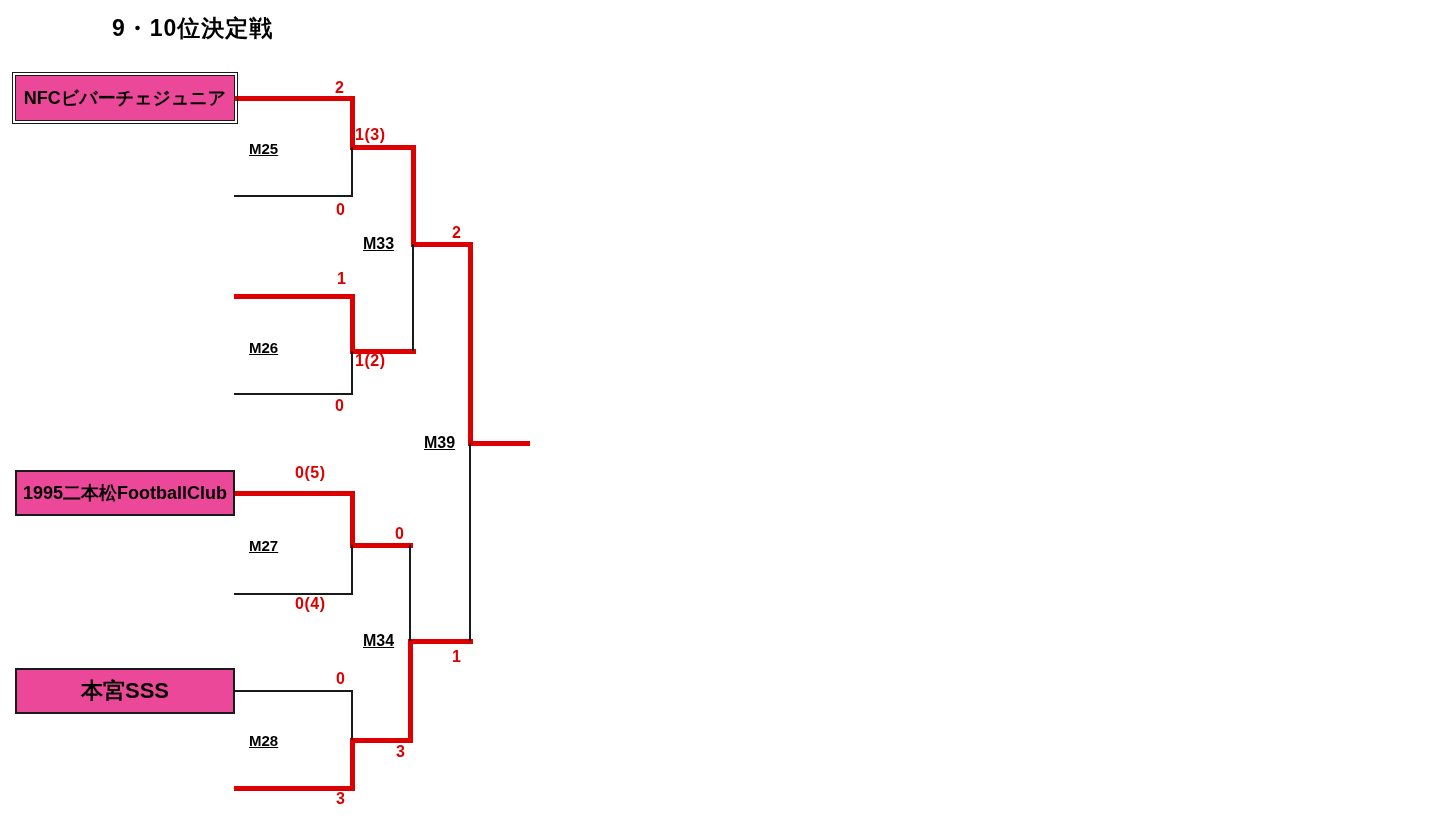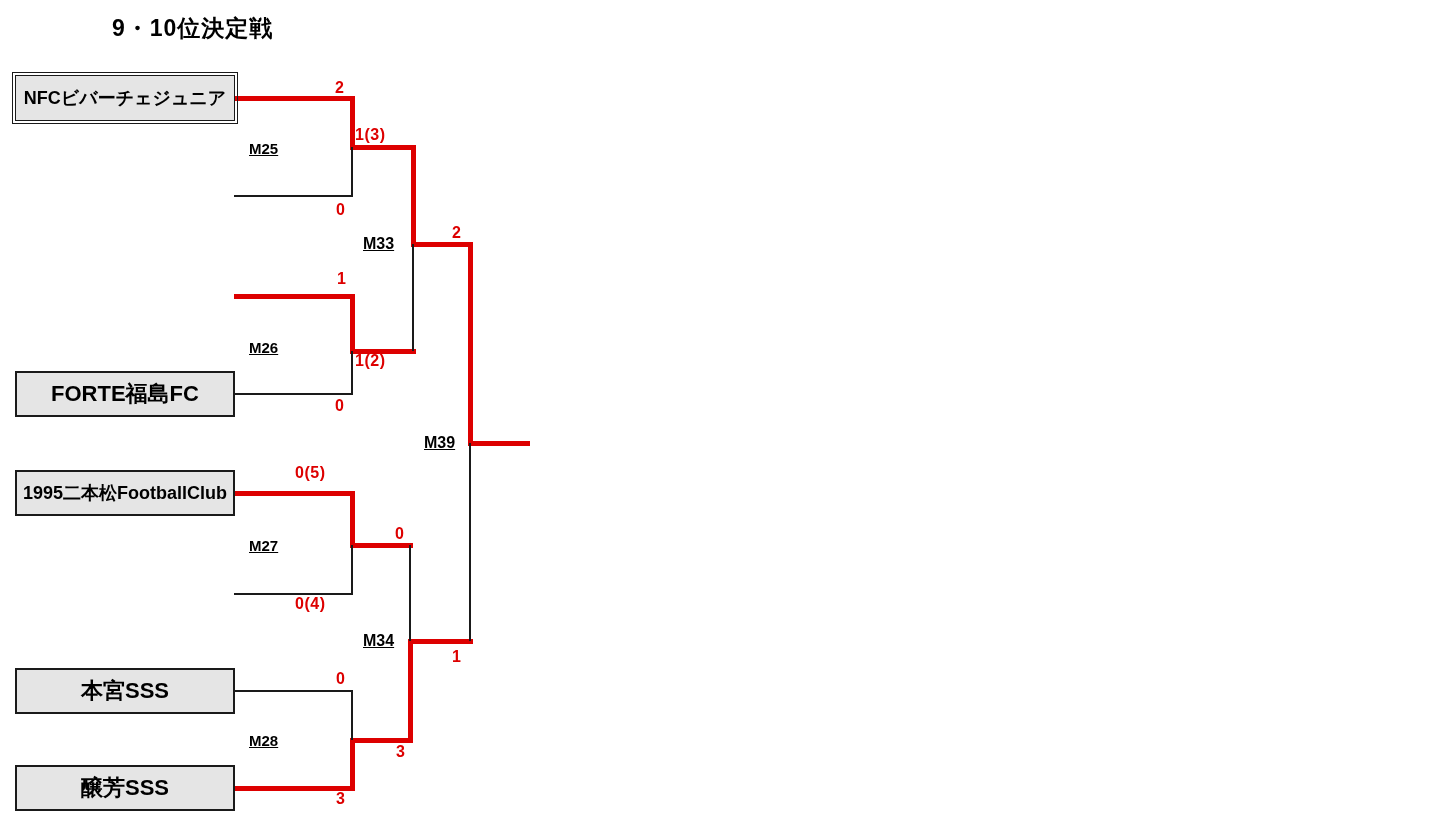--- a/index.html
+++ b/index.html
@@ -19,21 +19,21 @@
     font-weight: 700;
     letter-spacing: 1px;
     white-space: nowrap;
   }
   .team-box {
     position: absolute;
     left: 15px;
     width: 220px;
     height: 46px;
     border: 2px solid #1a1a1a;
-    background: #e5e5e5;
+    background: #ec4899;
     display: flex;
     align-items: center;
     justify-content: center;
     box-sizing: border-box;
     z-index: 2;
   }
   .team-box.champion {
     border-width: 1.5px;
     outline: 1.5px solid #1a1a1a;
     outline-offset: 2px;
@@ -69,31 +69,25 @@
 </head>
 <body>
 
 <div class="canvas">
 
   <div class="title">9・10位決定戦</div>
 
   <div class="team-box champion" style="top:75px">
     <span class="team-name long">NFCビバーチェジュニア</span>
   </div>
-  <div class="team-box" style="top:371px">
-    <span class="team-name">FORTE福島FC</span>
-  </div>
   <div class="team-box" style="top:470px">
     <span class="team-name long">1995二本松FootballClub</span>
   </div>
   <div class="team-box" style="top:668px">
     <span class="team-name">本宮SSS</span>
-  </div>
-  <div class="team-box" style="top:765px">
-    <span class="team-name">醸芳SSS</span>
   </div>
 
   <div class="ln red" style="left:234px;   top:95.5px;  width:121px;  height:5px"></div>
   <div class="ln red" style="left:349.5px; top:95.5px;  width:5px;    height:54px"></div>
   <div class="ln red" style="left:349.5px; top:144.5px; width:66px;   height:5px"></div>
   <div class="ln red" style="left:410.5px; top:144.5px; width:5px;    height:102px"></div>
   <div class="ln red" style="left:410.5px; top:241.5px; width:62px;   height:5px"></div>
   <div class="ln red" style="left:467.5px; top:241.5px; width:5px;    height:204px"></div>
   <div class="ln red" style="left:467.5px; top:440.5px; width:62.5px; height:5px"></div>
   <div class="ln red" style="left:234px;   top:293.5px; width:121px;  height:5px"></div>

